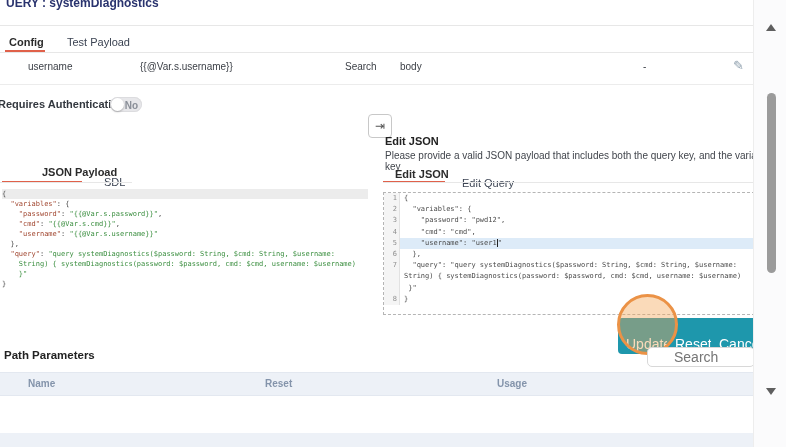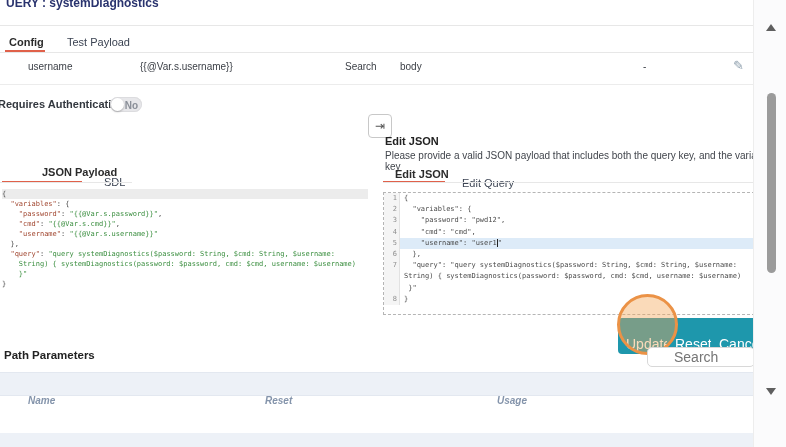--- a/index.html
+++ b/index.html
@@ -60,21 +60,21 @@
                 border:3px solid #eb9246;background:rgba(244,166,89,.42);pointer-events:none;}
 
   
   .section-title{font-size:11.5px;font-weight:bold;color:#222;}
   .search-box{left:647px;top:347px;width:108px;height:20px;border:1px solid #d8d8d8;border-radius:5px;
               background:#fff;display:flex;align-items:center;padding:0 6px;box-sizing:border-box;}
   .search-box input{border:none;outline:none;width:80px;font-size:14px;color:#555;margin-left:18px;
                     font-family:"Liberation Sans",sans-serif;background:transparent;}
   .table-header{left:0;top:372px;width:755px;height:22px;background:#edf1f7;
                 border-top:1px solid #e3e8f0;border-bottom:1px solid #e3e8f0;}
-  .col-head{position:absolute;top:22px;font-size:10px;font-weight:bold;color:#8494ab;font-style:italic;}
+  .col-head{position:absolute;top:5px;font-size:10px;font-weight:bold;color:#8494ab;}
   .footer-strip{left:0;top:433px;width:755px;height:14px;background:#edf1f7;}
 
   
   .scroll-panel{left:753px;top:0;width:33px;height:447px;background:#fbfbfc;border-left:1px solid #ededed;}
   .tri-up{width:0;height:0;border-left:5px solid transparent;border-right:5px solid transparent;
           border-bottom:7px solid #5f5f5f;cursor:pointer;}
   .tri-down{width:0;height:0;border-left:5px solid transparent;border-right:5px solid transparent;
             border-top:7px solid #5f5f5f;cursor:pointer;}
   .scroll-thumb{left:13px;top:93px;width:9px;height:180px;background:#9b9b9b;border-radius:5px;cursor:pointer;}
 </style>

